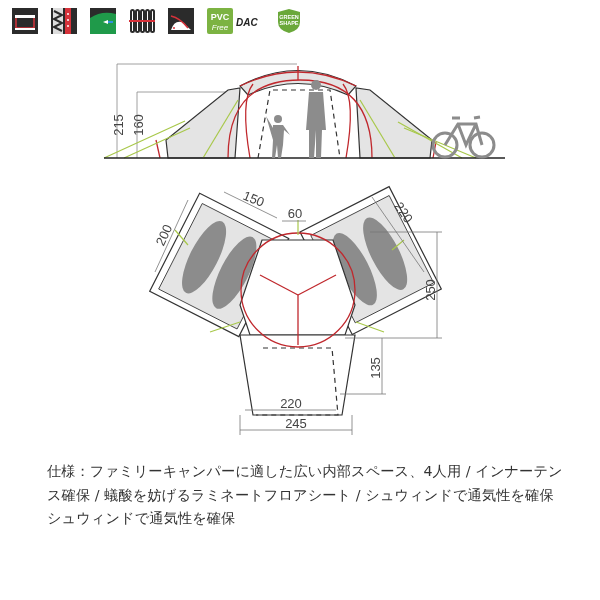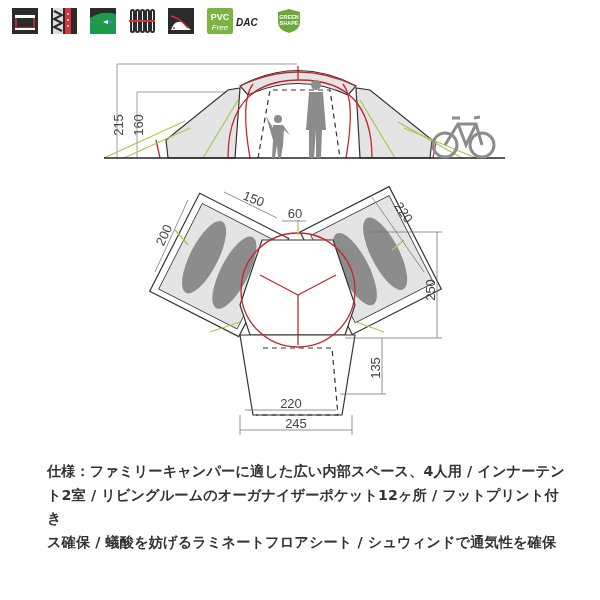--- a/index.html
+++ b/index.html
@@ -1,20 +1,20 @@
 <!DOCTYPE html>
 <html><head>
 <meta charset="utf-8">
 <style>
   html, body { margin:0; padding:0; background:#ffffff; }
   body { width:600px; height:600px; position:relative; overflow:hidden; font-family:"DejaVu Sans", sans-serif; }
   .icon { position:absolute; top:8px; width:26px; height:26px; }
   .diagram { position:absolute; left:0; top:0; }
   .desc { position:absolute; left:47px; top:460px; width:520px; font-size:14.2px; line-height:23.5px; color:#333333; letter-spacing:0.1px; }
-  .desc p { margin:0;font-weight:bold; }
+  .desc p { margin:0; }
 </style>
 </head>
 <body>
 
 <div>
   <svg class="icon" style="left:12px;" viewBox="0 0 26 26">
     <rect width="26" height="26" fill="#2b2b2b"></rect>
     <rect x="3" y="7" width="20" height="3" fill="#fff"></rect>
     <path d="M4 10 L4 20 L22 20 L22 10" stroke="#d6323a" stroke-width="1.5" fill="none"></path>
     <rect x="3" y="20" width="20" height="2" fill="#fff"></rect>
@@ -179,15 +179,15 @@
     <text transform="translate(400,215) rotate(55)" font-size="13" fill="#444" text-anchor="middle" font-family="Liberation Sans, sans-serif">220</text>
     <text transform="translate(435,290) rotate(-90)" font-size="13" fill="#444" text-anchor="middle" font-family="Liberation Sans, sans-serif">250</text>
     <text transform="translate(380,368) rotate(-90)" font-size="13" fill="#444" text-anchor="middle" font-family="Liberation Sans, sans-serif">135</text>
     <text x="291" y="408" font-size="13" fill="#444" text-anchor="middle" font-family="Liberation Sans, sans-serif">220</text>
     <text x="296" y="428" font-size="13" fill="#444" text-anchor="middle" font-family="Liberation Sans, sans-serif">245</text>
   </g>
 </svg>
 
 <div class="desc">
   <p>仕様：ファミリーキャンパーに適した広い内部スペース、4人用 / インナーテン</p>
-  <p>ト2室 / リビングルームのオーガナイザーポケット12ヶ所 / フットプリント付き</p>
   <p>ス確保 / 蟻酸を妨げるラミネートフロアシート / シュウィンドで通気性を確保</p>
+  <p>シュウィンドで通気性を確保</p>
 </div>
 
 </body></html>

